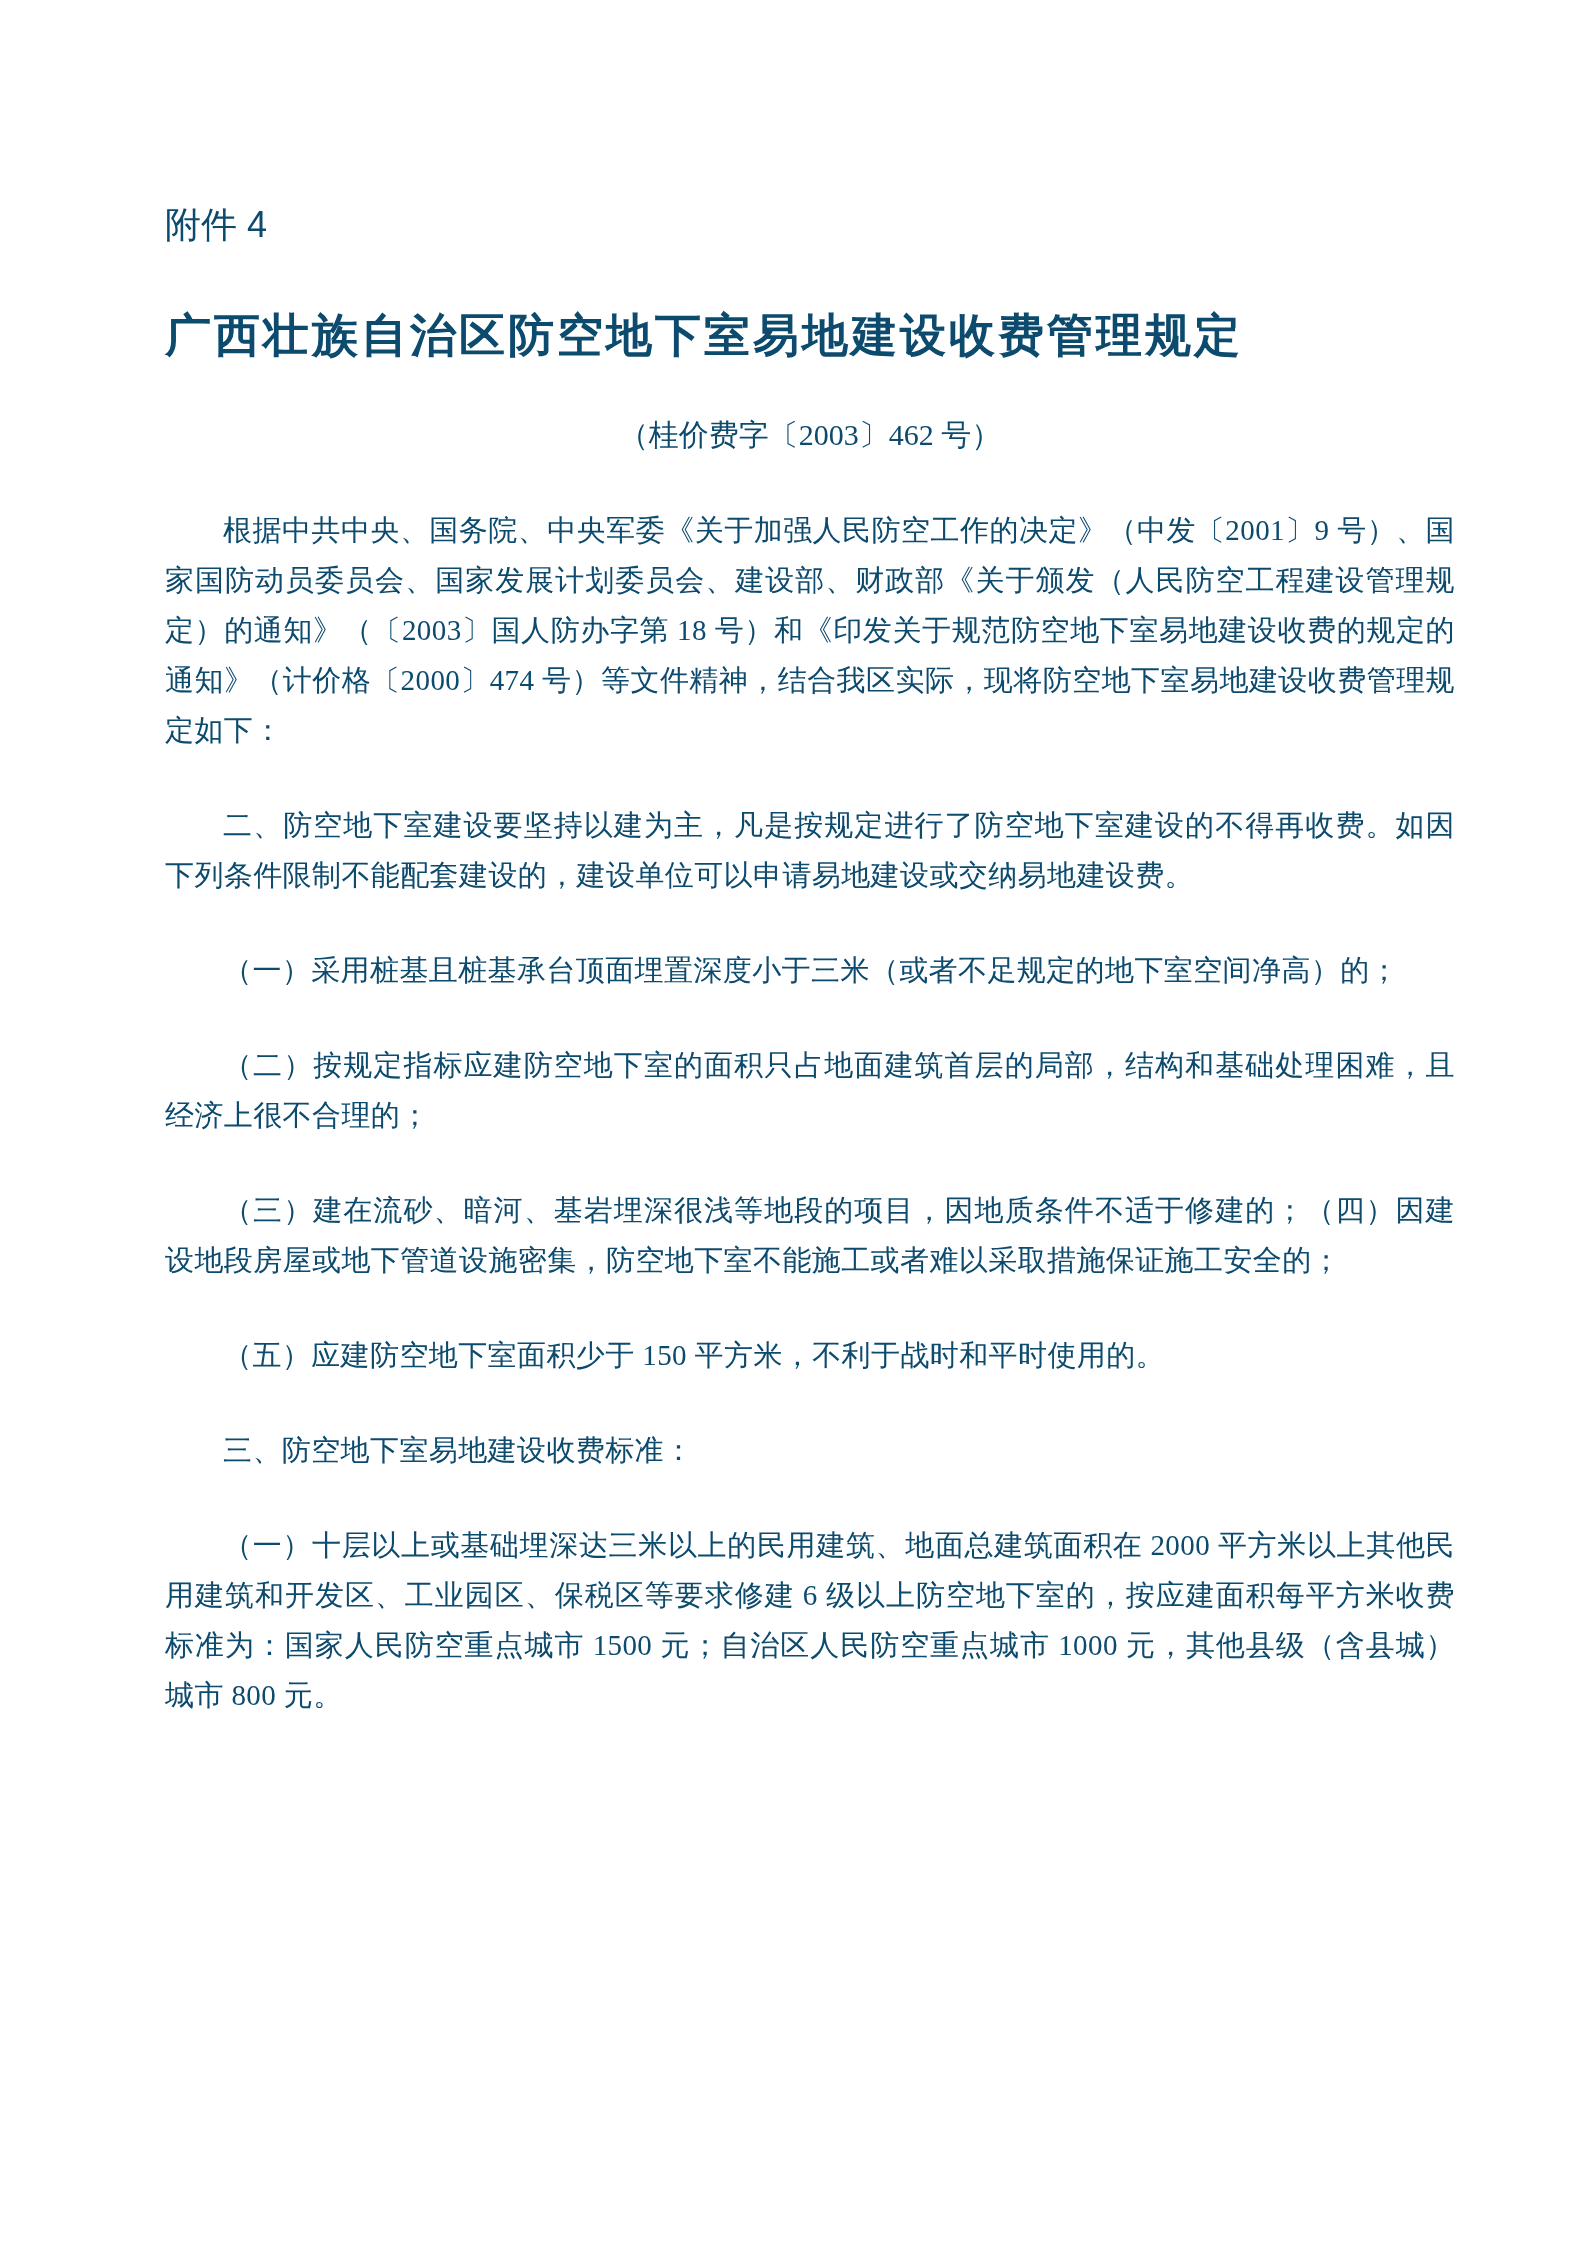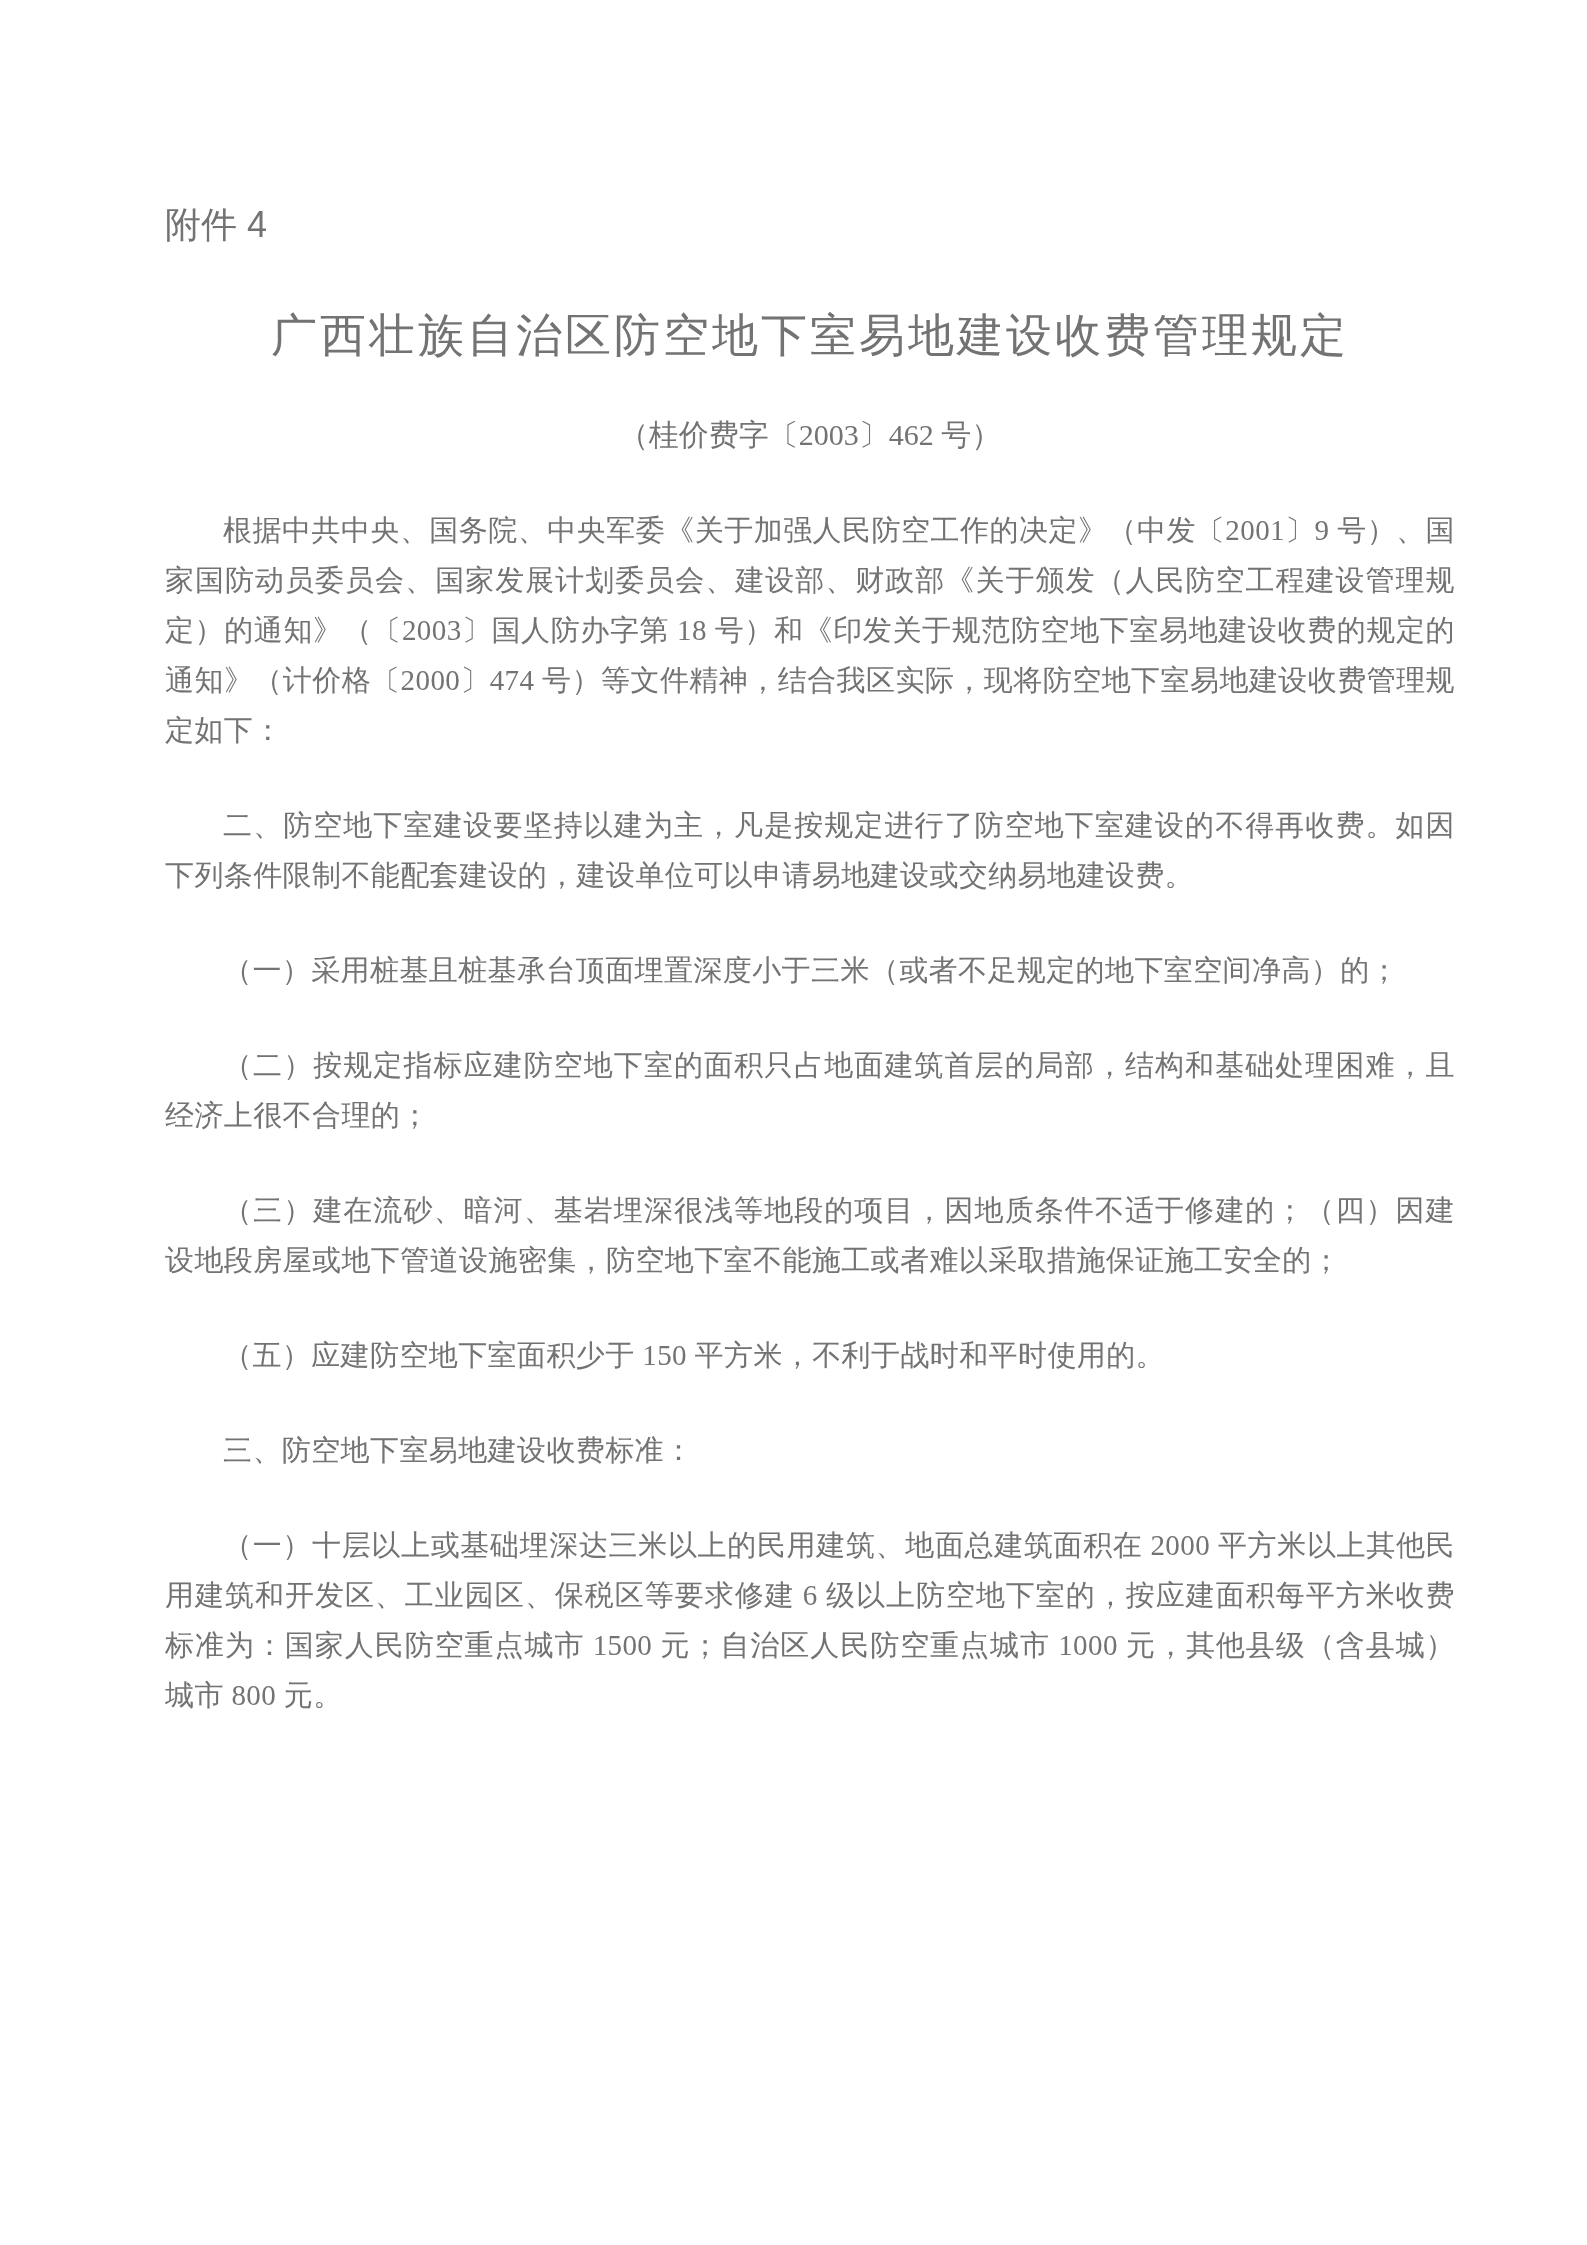--- a/index.html
+++ b/index.html
@@ -7,41 +7,41 @@
   html, body {
     background: #ffffff;
   }
 
   .page {
     position: relative;
     width: 1587px;
     height: 2245px;
     margin: 0 auto;
     background: #ffffff;
-    color: #737373;
+    color: #0c4a6e;
     padding: 205px 132px 0 165px;
     font-family: "Liberation Serif", "DejaVu Serif", serif;
     overflow: hidden;
   }
 
   .attachment-label {
     font-family: "Liberation Sans", "DejaVu Sans", sans-serif;
     font-size: 36px;
     line-height: 40px;
     margin-bottom: 65px;
     text-align: left;
   }
 
   .doc-title {
     font-family: "Liberation Sans", "DejaVu Sans", sans-serif;
-    font-weight: 400;
+    font-weight: 700;
     font-size: 46px;
     line-height: 50px;
     letter-spacing: 3px;
-    text-align: center;
+    text-align: left;
     margin-bottom: 57px;
   }
 
   .doc-number {
     font-size: 30px;
     line-height: 36px;
     text-align: center;
     margin-bottom: 52px;
     font-family: "Liberation Serif", "DejaVu Serif", serif;
   }

